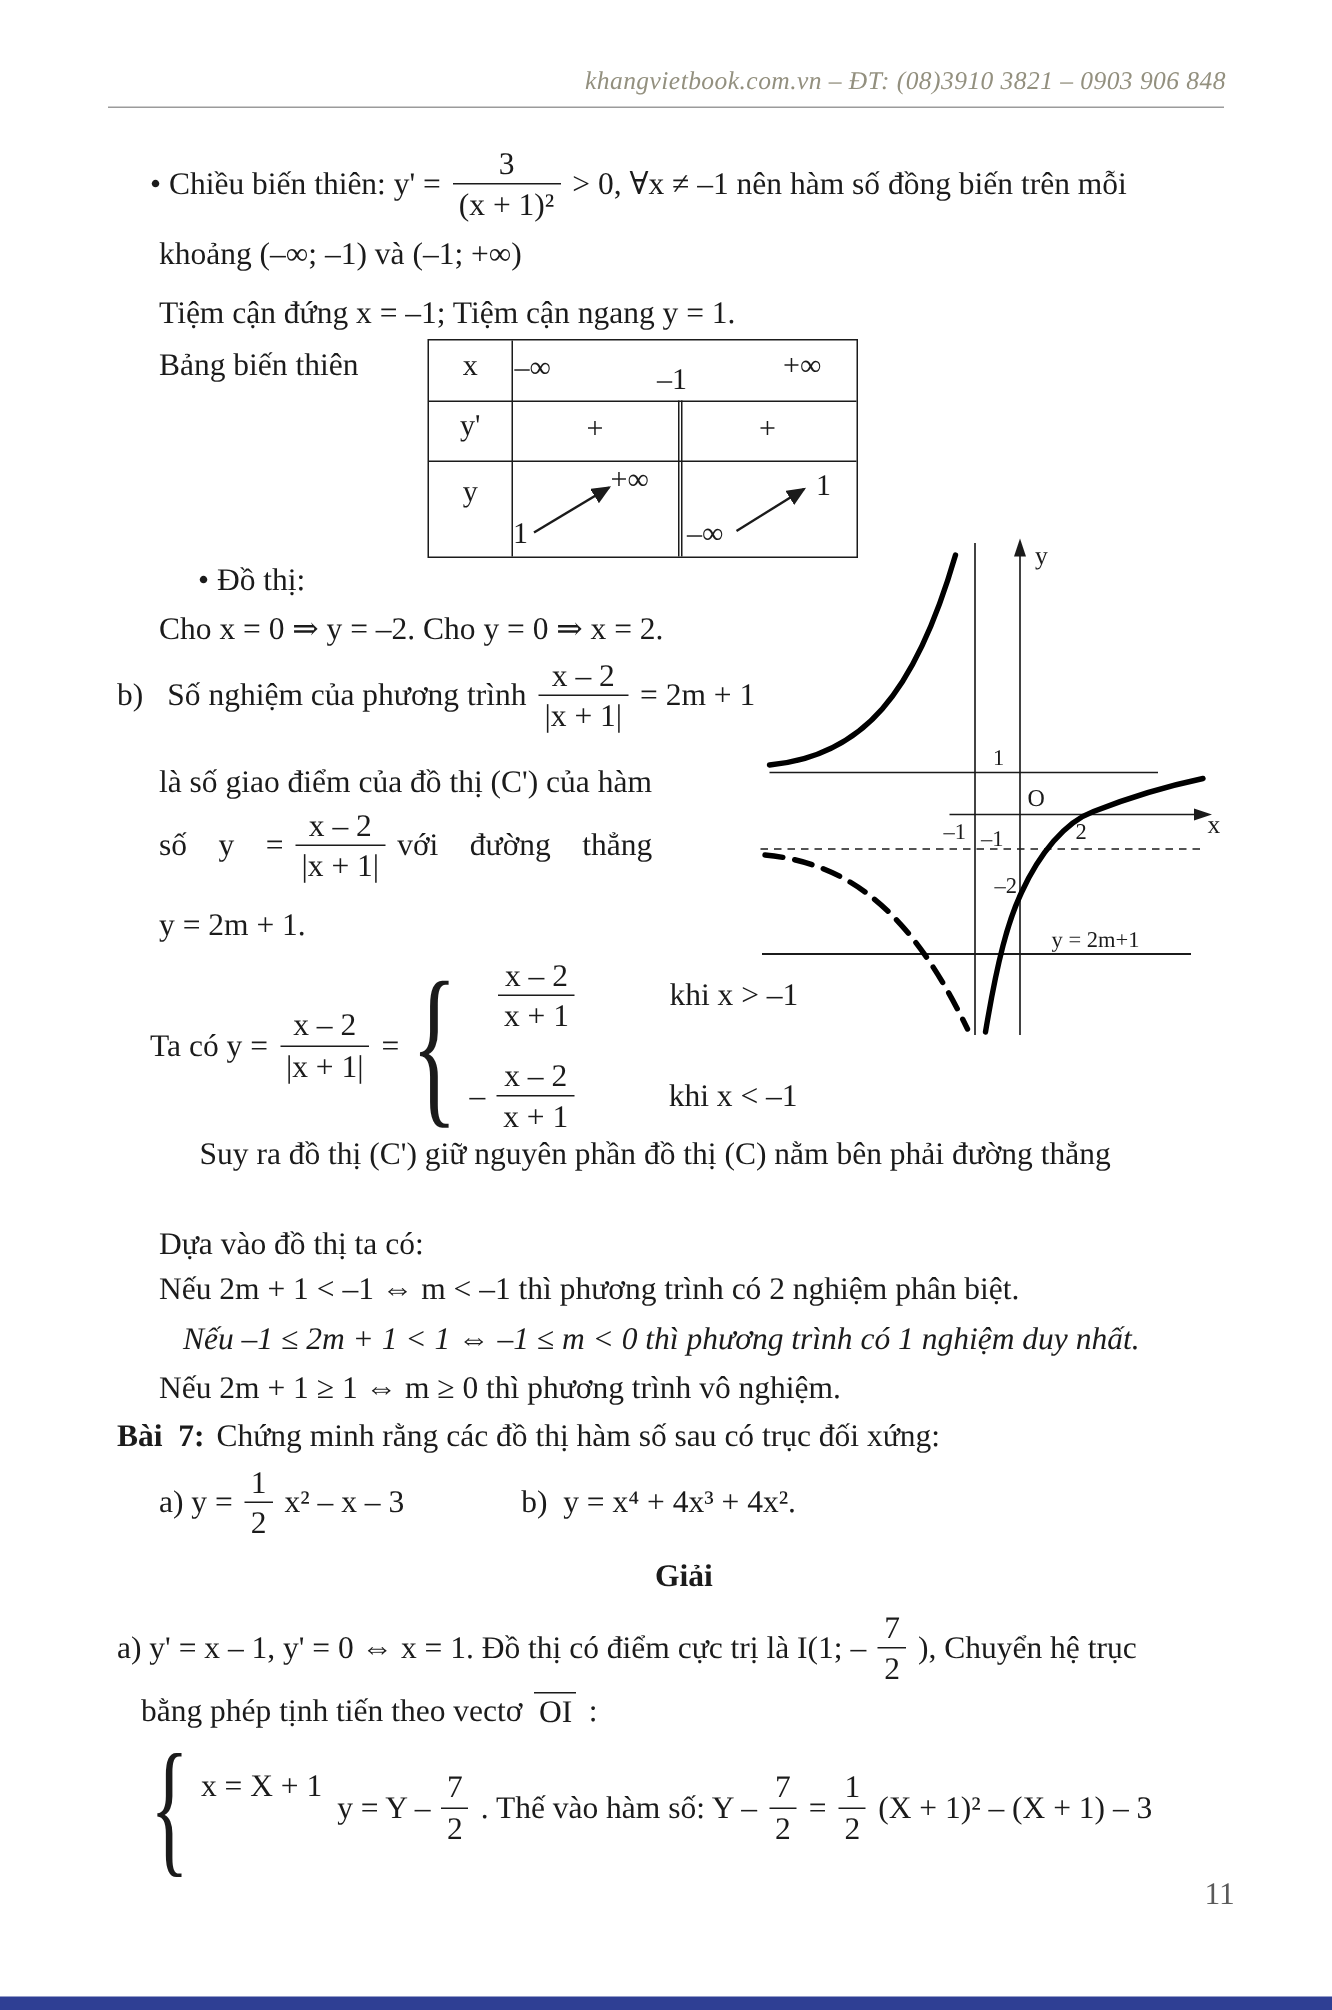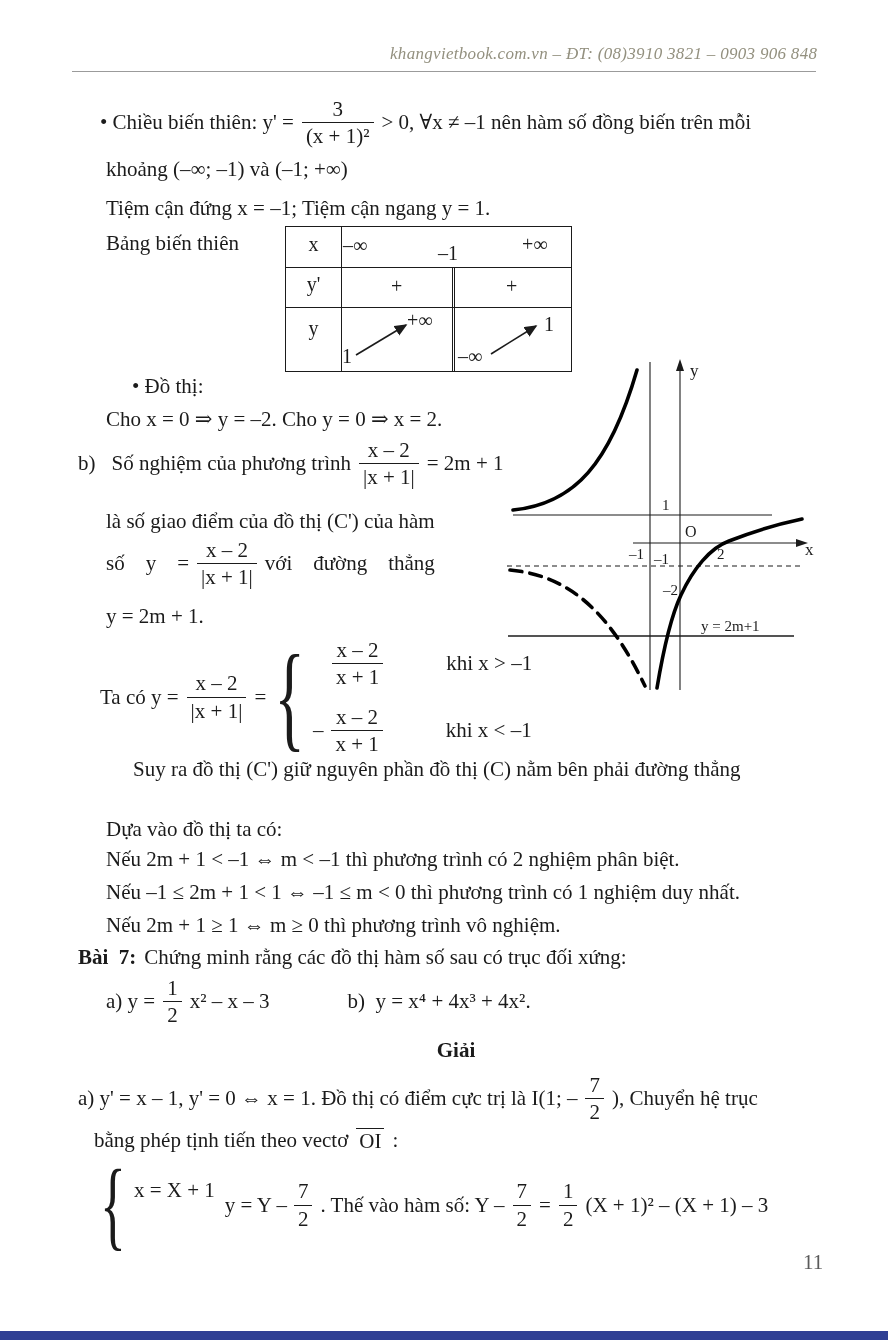--- a/index.html
+++ b/index.html
@@ -157,21 +157,21 @@
     <text x="124" y="201">–1</text>
     <text x="149" y="206">–1</text>
     <text x="212" y="201">2</text>
     <text x="158" y="237">–2</text>
     <text x="196" y="273">y = 2m+1</text>
   </svg>
 
   <div class="textline" style="left:133px;top:757px;">Suy ra đồ thị (C') giữ nguyên phần đồ thị (C) nằm bên phải đường thẳng</div>
   <div class="textline" style="left:106px;top:817px;">Dựa vào đồ thị ta có:</div>
   <div class="textline" style="left:106px;top:847px;">Nếu 2m + 1 &lt; –1 ⇔ m &lt; –1 thì phương trình có 2 nghiệm phân biệt.</div>
-  <div class="textline" style="left:106px;top:880px;">Nếu –1 ≤ 2m + 1 &lt; 1 ⇔ –1 ≤ m &lt; 0 thì phương trình có 1 nghiệm duy nhất.</div>
+  <div class="textline" style="left:122px;top:880px;font-style:italic;">Nếu –1 ≤ 2m + 1 &lt; 1 ⇔ –1 ≤ m &lt; 0 thì phương trình có 1 nghiệm duy nhất.</div>
   <div class="textline" style="left:106px;top:913px;">Nếu 2m + 1 ≥ 1 ⇔ m ≥ 0 thì phương trình vô nghiệm.</div>
 
   <div class="mrow" style="left:78px;top:945px;">
     <span class="bold">Bài  7:</span>
     <span>Chứng minh rằng các đồ thị hàm số sau có trục đối xứng:</span>
   </div>
   <div class="mrow" style="left:106px;top:975px;">
     <span>a) y =</span>
     <span class="frac">
       <span class="num">1</span>

